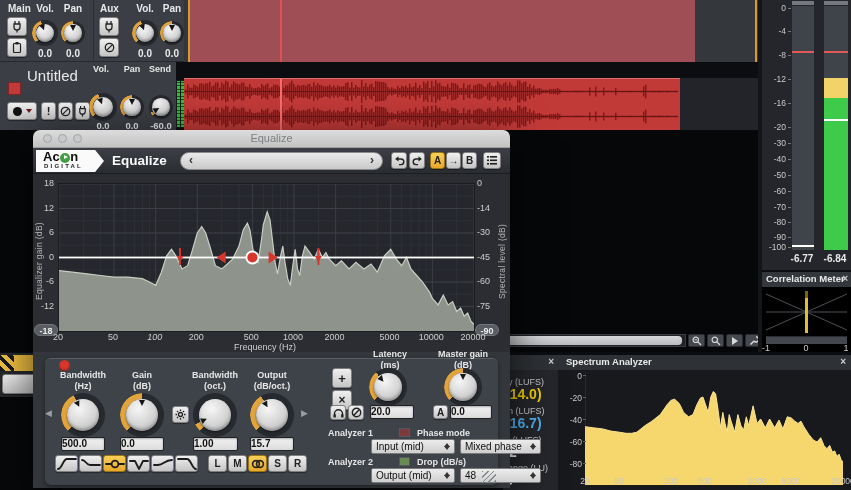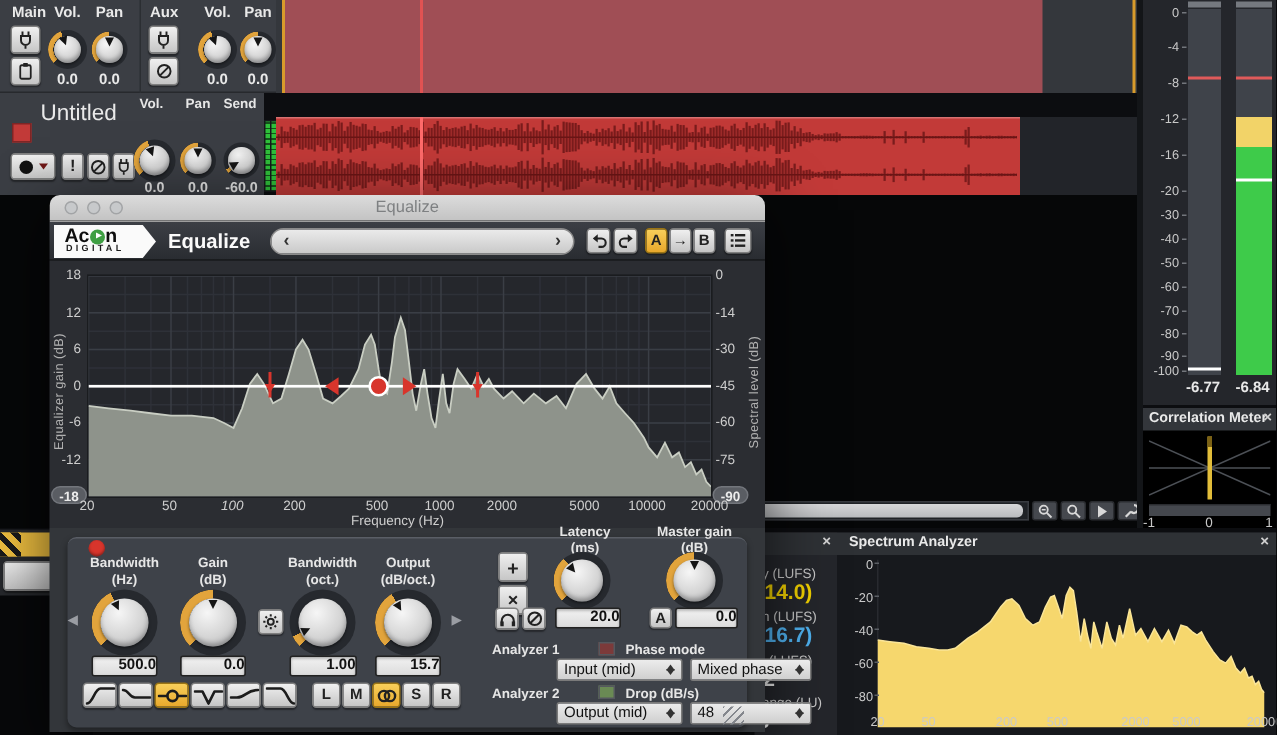--- a/index.html
+++ b/index.html
@@ -7,21 +7,21 @@
         font-family:"Liberation Sans","DejaVu Sans",sans-serif;}
   .abs{position:absolute;}
   .panel{position:absolute;background:#3b3e44;}
   .lbl{position:absolute;font-size:10px;color:#e9e9e9;white-space:nowrap;}
   .bold{font-weight:bold;}
   .cen{transform:translateX(-50%);}
   .lbtn{position:absolute;background:linear-gradient(#f0f0f0,#c5c5c5);border:1px solid #7f7f7f;border-radius:3px;
         box-shadow:0 1px 1px rgba(0,0,0,.4);display:flex;align-items:center;justify-content:center;color:#222;box-sizing:border-box;}
   .lbtn.sel{background:linear-gradient(#f8cf5a,#e8a82c);border-color:#9a7414;}
   .vbox{position:absolute;background:linear-gradient(#f2f2f2,#dcdcdc);border:1px solid #222;border-radius:2px;
-        font-size:10px;font-weight:bold;color:#111;text-align:right;box-shadow:inset 0 1px 2px rgba(0,0,0,.3);box-sizing:border-box;}
+        font-size:10px;font-weight:bold;color:#111;text-align:left;box-shadow:inset 0 1px 2px rgba(0,0,0,.3);box-sizing:border-box;}
   .dd{position:absolute;background:linear-gradient(#ececec,#cfcfcf);border:1px solid #7a7a7a;border-radius:2px;
       font-size:10px;color:#111;box-sizing:border-box;padding:1px 14px 0 4px;overflow:hidden;white-space:nowrap;margin-left:43px;}
   .dd::before,.dd::after{content:"";position:absolute;right:4px;border-left:3px solid transparent;border-right:3px solid transparent;}
   .dd::before{top:3px;border-bottom:4px solid #333;}
   .dd::after{bottom:3px;border-top:4px solid #333;}
   .knob{position:absolute;border-radius:50%;background:#26292e;}
   .k-ring,.k-face,.k-rot{position:absolute;border-radius:50%;}
   .k-ring{inset:0;}
   .k-face{inset:14%;background:radial-gradient(circle at 38% 30%,#f6f6f6,#d4d4d4 55%,#9fa0a3 100%);
           box-shadow:inset 0 -2px 3px rgba(0,0,0,.25),0 1px 2px rgba(0,0,0,.5);}

